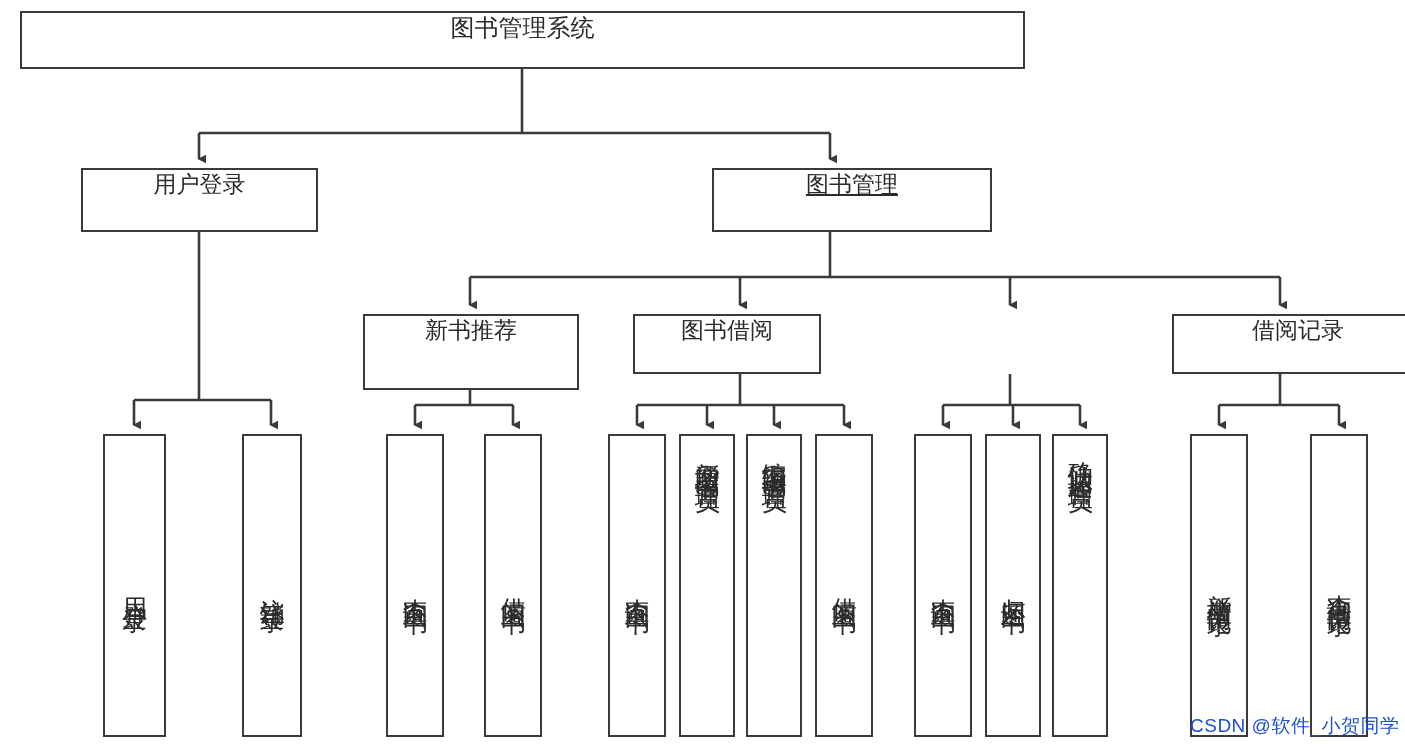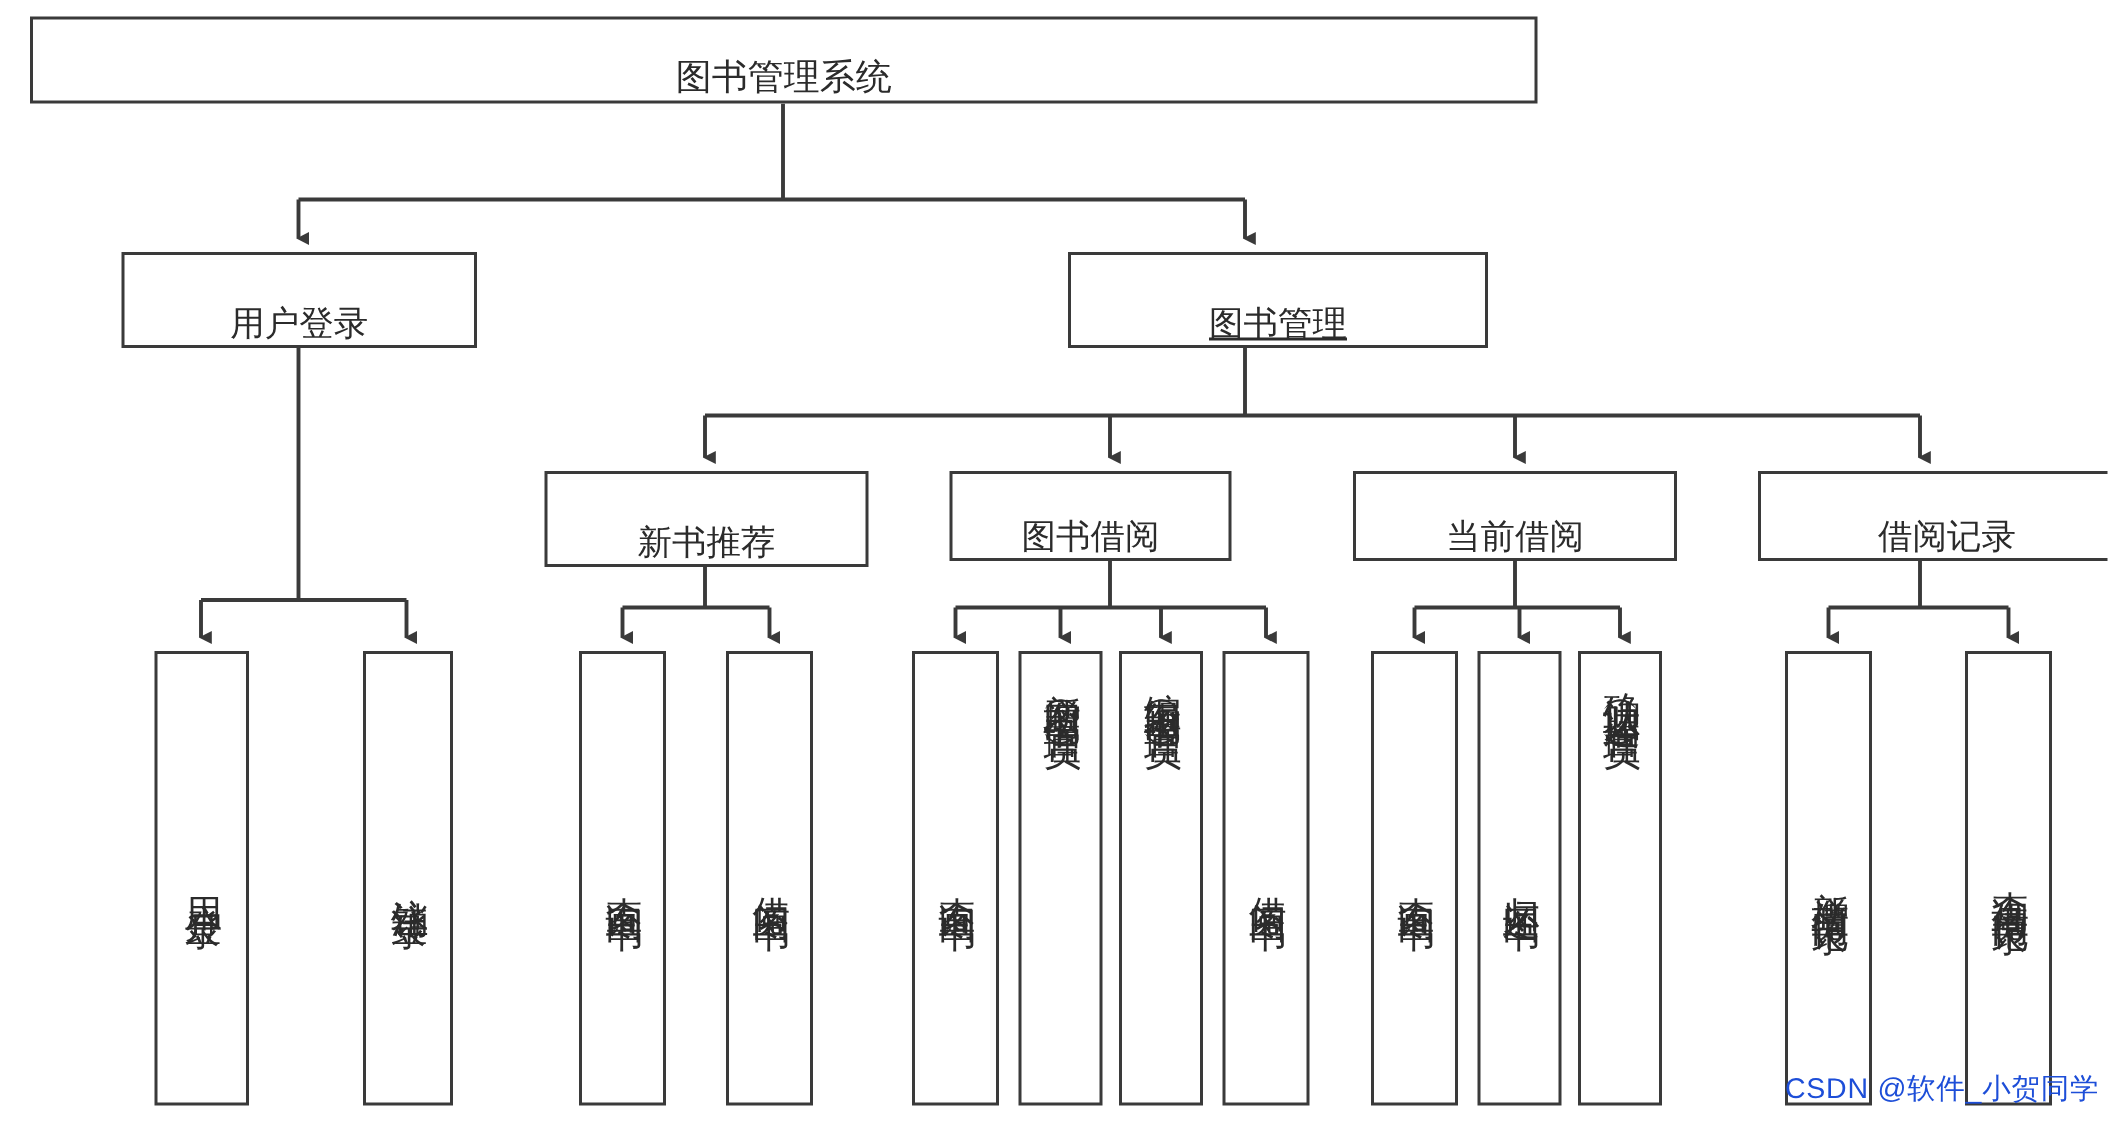--- a/index.html
+++ b/index.html
@@ -27,21 +27,21 @@
     top: 0;
     width: 1405px;
     height: 747px;
   }
   .node {
     position: absolute;
     border: 2px solid #3a3a3a;
     background: #ffffff;
     color: #2b2b2b;
     display: flex;
-    align-items: flex-end;
+    align-items: flex-start;
     justify-content: center;
     text-align: center;
     line-height: 1.25;
   }
   
   .node.h-text {
     font-size: 23px;
   }
   .node.root {
     font-size: 24px;
@@ -126,28 +126,25 @@
     <span>图书管理系统</span>
   </div>
 
   <div class="node h-text" style="left:81px; top:168px; width:237px; height:64px;">
     <span>用户登录</span>
   </div>
   <div class="node h-text" style="left:712px; top:168px; width:280px; height:64px;text-decoration:underline;">
     <span>图书管理</span>
   </div>
 
-  <div class="node h-text" style="left:363px; top:314px; width:216px; height:64px;">
+  <div class="node h-text" style="left:363px; top:314px; width:216px; height:76px;">
     <span>新书推荐</span>
   </div>
   <div class="node h-text" style="left:633px; top:314px; width:188px; height:60px;">
     <span>图书借阅</span>
-  </div>
-  <div class="node h-text" style="left:902px; top:314px; width:216px; height:60px;">
-    <span>当前借阅</span>
   </div>
   <div class="node h-text" style="left:1172px; top:314px; width:252px; height:60px;">
     <span>借阅记录</span>
   </div>
 
   <div class="node v-text" style="left:103px; top:434px; width:63px; height:303px;">
     <span>用户登录</span>
   </div>
   <div class="node v-text" style="left:242px; top:434px; width:60px; height:303px;">
     <span>注销登录</span>

